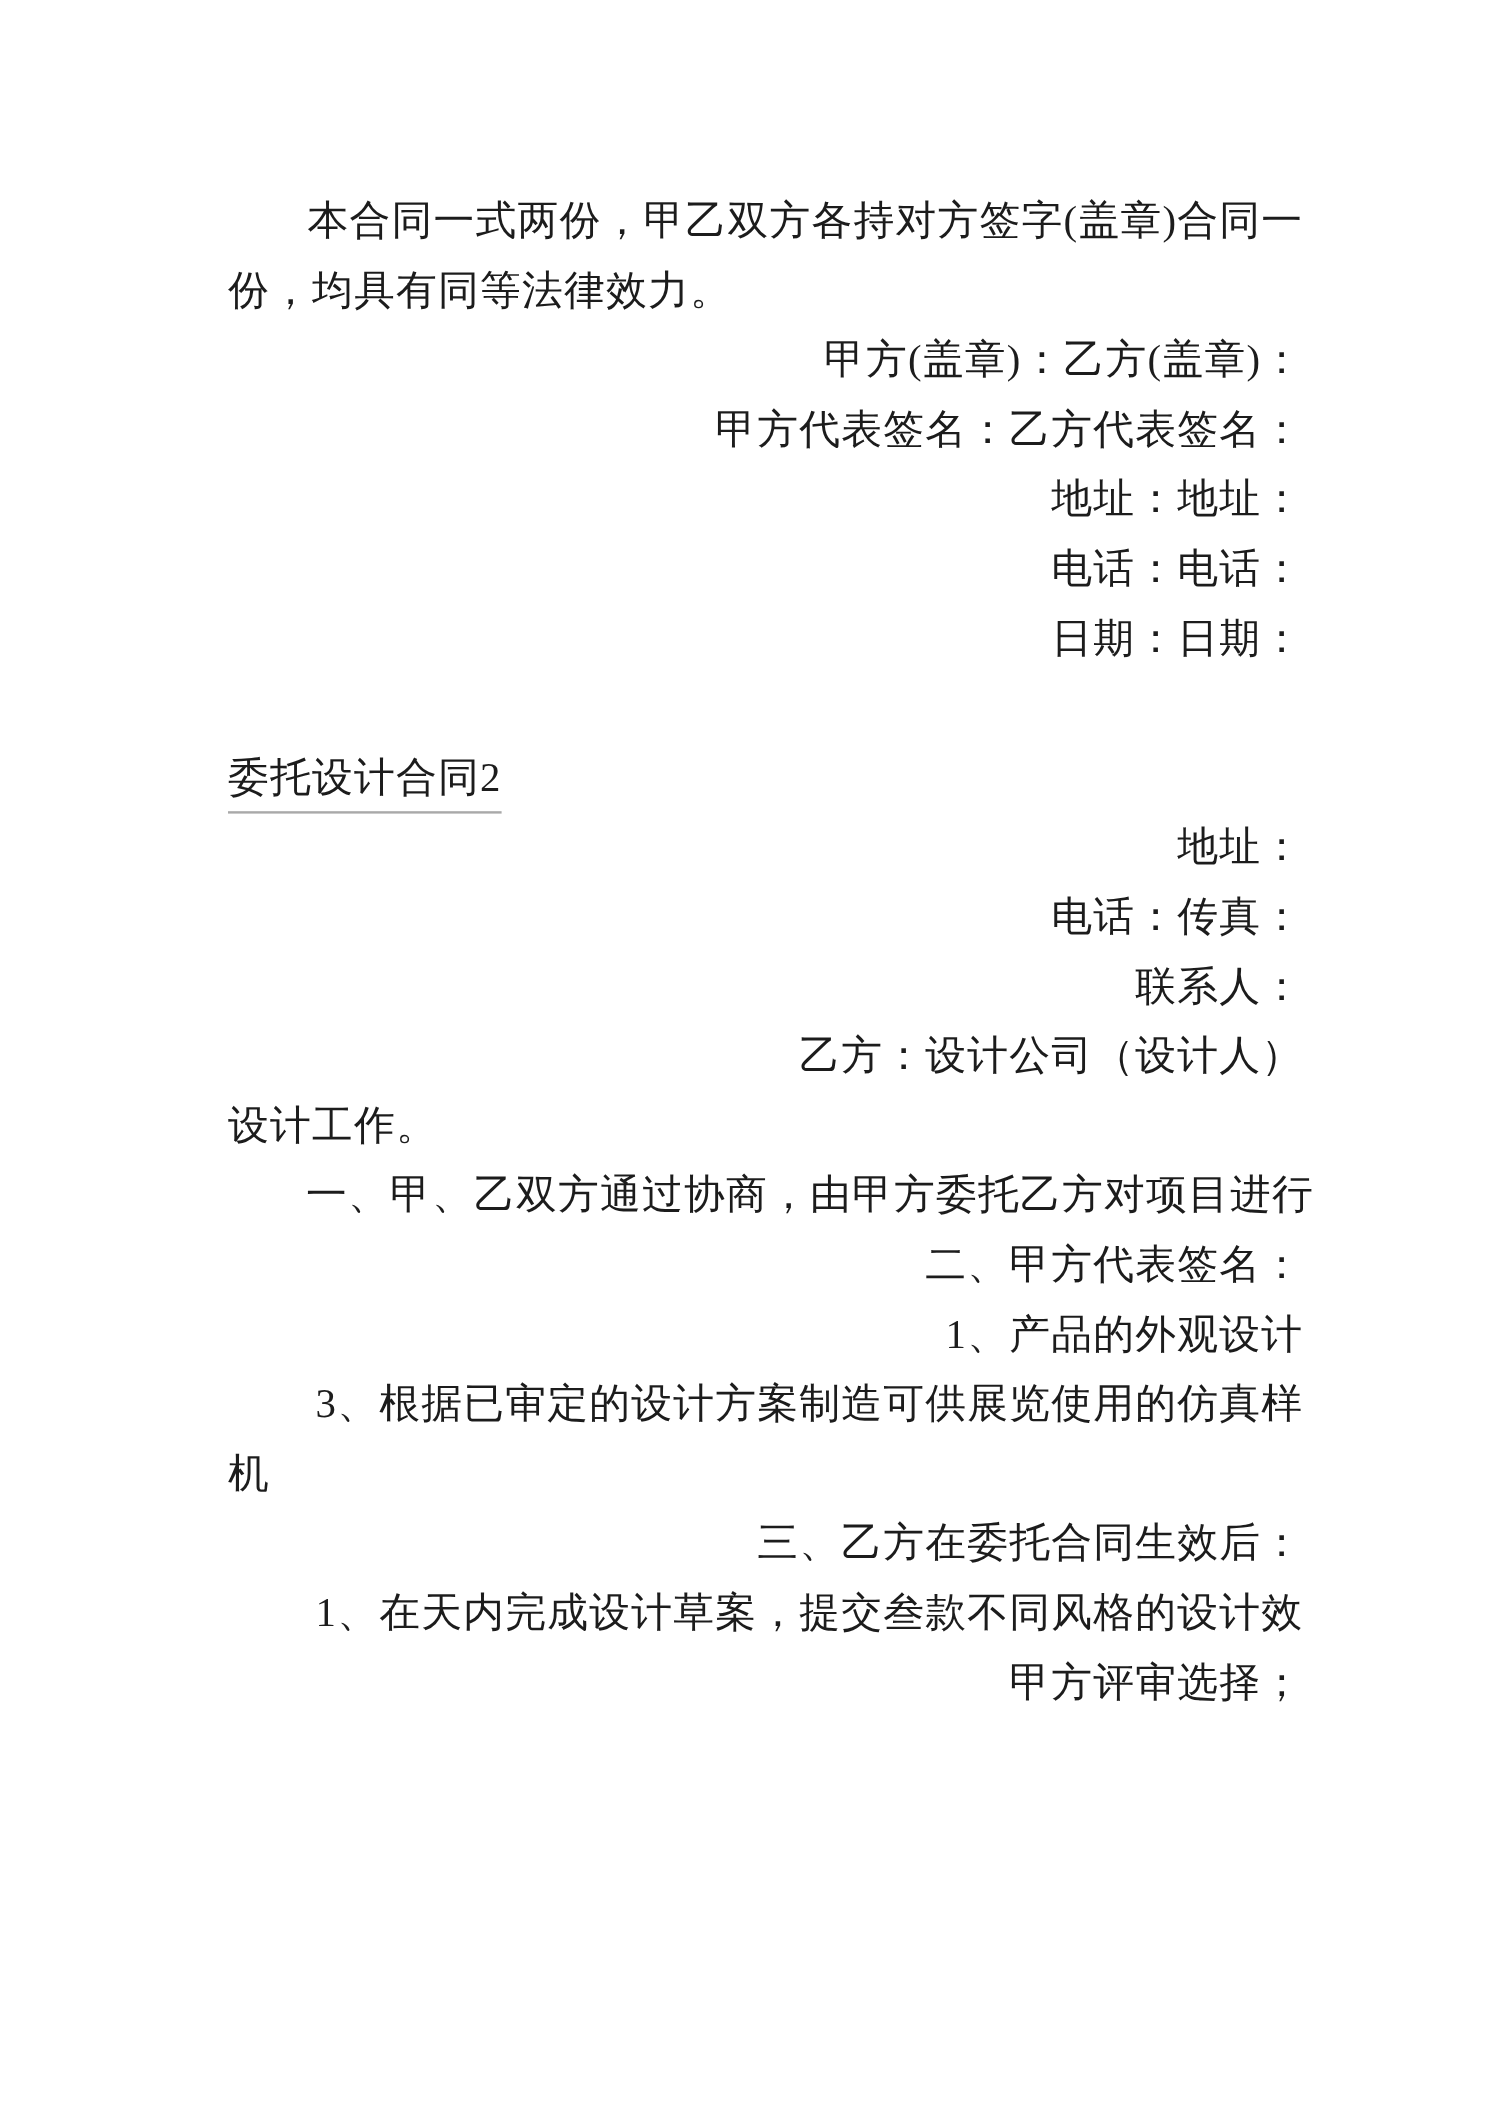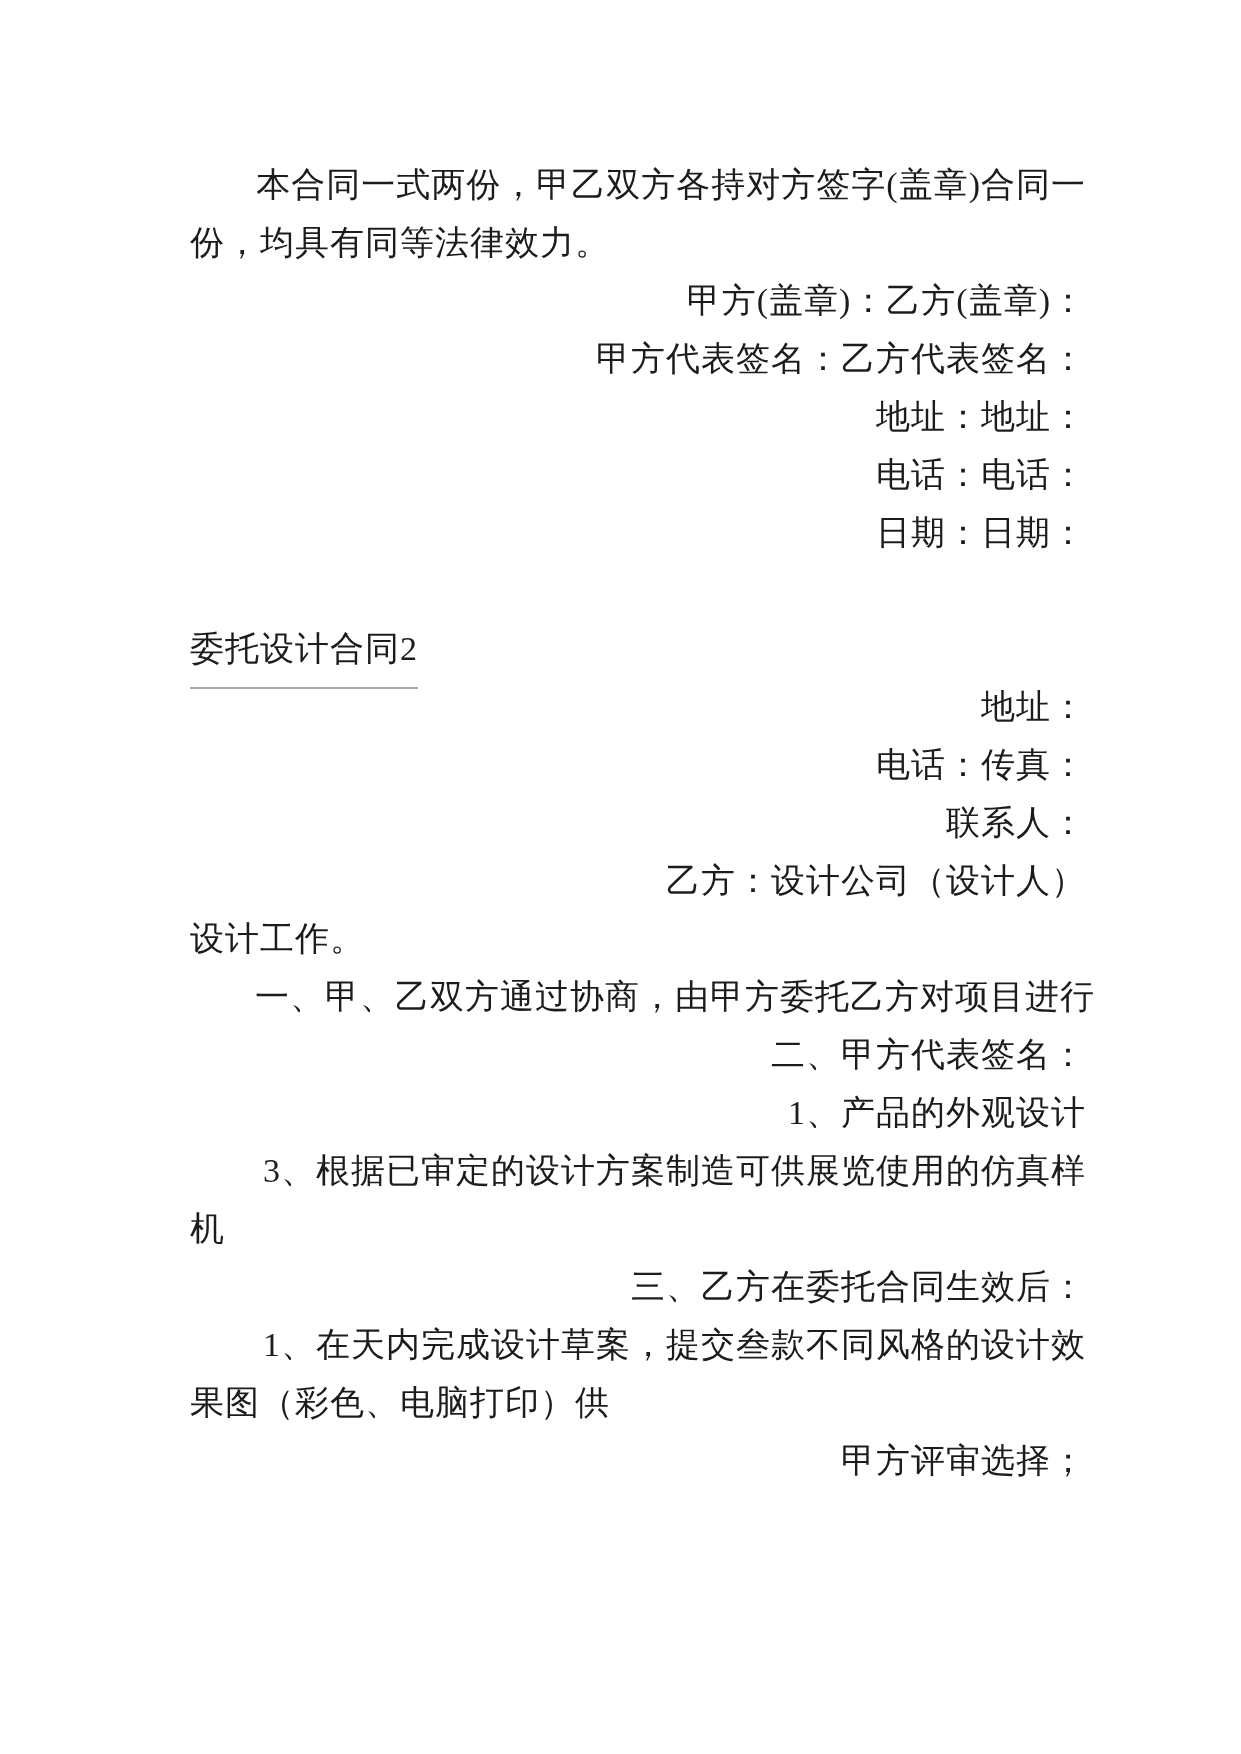--- a/index.html
+++ b/index.html
@@ -37,21 +37,21 @@
   .line.indent {
     padding-left: 65px;
     text-align: right;
   }
   .line.blank {
     height: 58px;
   }
   .line.heading .heading-text {
     display: inline-block;
     border-bottom: 2px solid #a9a9a9;
-    padding-bottom: 12px;
+    padding-bottom: 1px;
     line-height: 52px;
   }
 </style>
 </head>
 <body>
 
 <div class="page">
   <div class="content" id="document-content">
       <div class="line body indent">本合同一式两份，甲乙双方各持对方签字(盖章)合同一</div>
       <div class="line body">份，均具有同等法律效力。</div>
@@ -67,16 +67,15 @@
       <div class="line body indent">联系人：</div>
       <div class="line body indent">乙方：设计公司（设计人）</div>
       <div class="line body">设计工作。</div>
       <div class="line body indent">一、甲、乙双方通过协商，由甲方委托乙方对项目进行</div>
       <div class="line body indent">二、甲方代表签名：</div>
       <div class="line body indent">1、产品的外观设计</div>
       <div class="line body indent">3、根据已审定的设计方案制造可供展览使用的仿真样</div>
       <div class="line body">机</div>
       <div class="line body indent">三、乙方在委托合同生效后：</div>
       <div class="line body indent">1、在天内完成设计草案，提交叁款不同风格的设计效</div>
-      <div class="line body">果图（彩色、电脑打印）供</div>
       <div class="line body indent">甲方评审选择；</div>
     </div>
 </div>
 
 </body></html>

